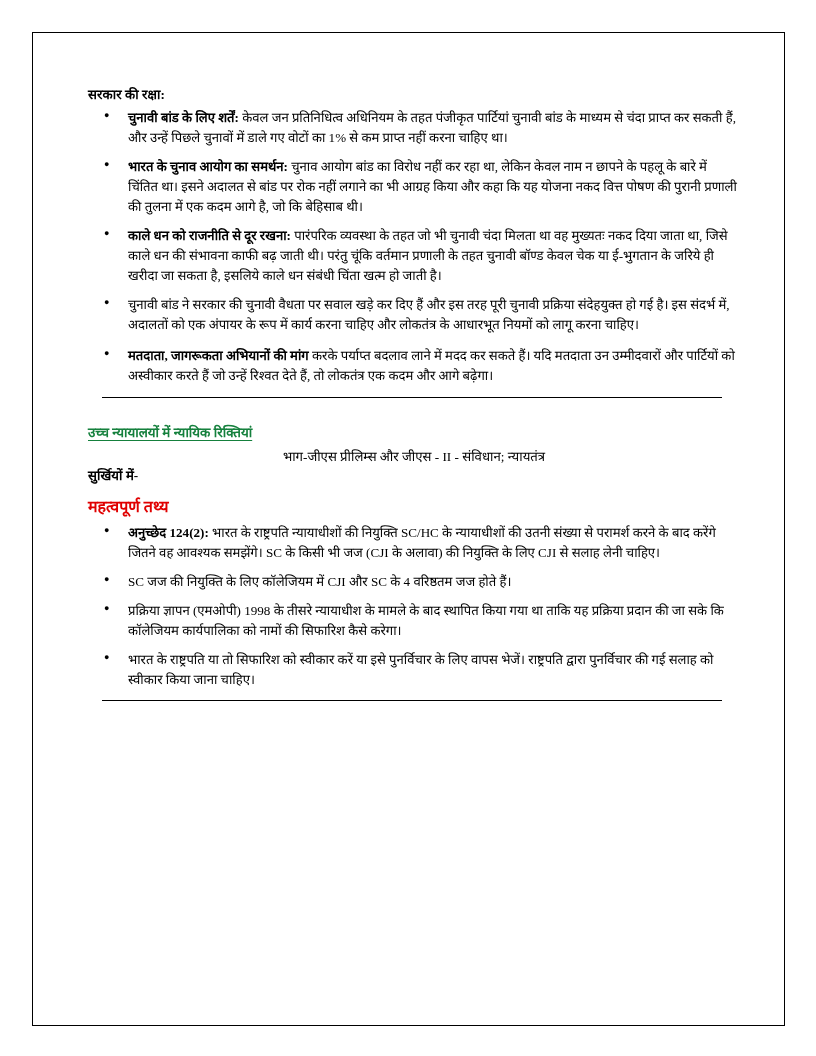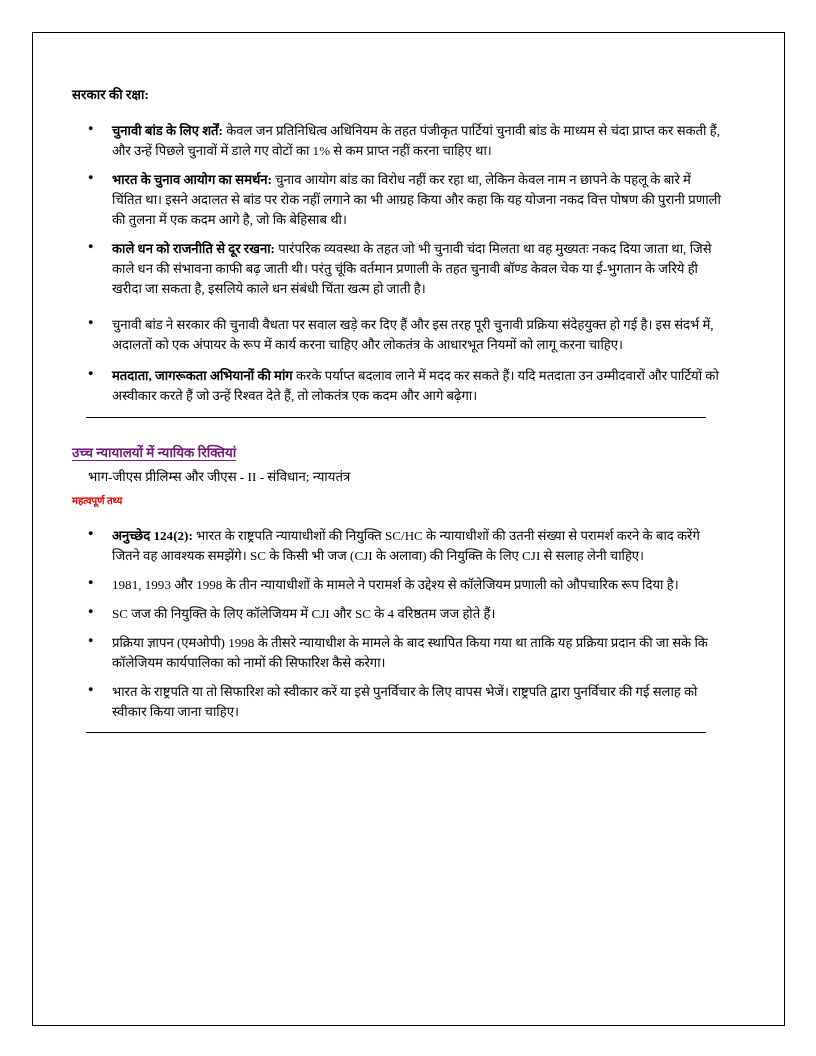--- a/index.html
+++ b/index.html
@@ -25,42 +25,43 @@
     left: 32px;
     top: 32px;
     width: 753px;
     height: 994px;
     border: 1.4px solid #000000;
     box-sizing: border-box;
     pointer-events: none;
   }
   .content {
     position: absolute;
-    left: 72px;
+    left: 88px;
     top: 86px;
     width: 652px;
     box-sizing: border-box;
   }
 
   .sec-head {
     font-weight: bold;
     font-size: 13.2px;
     line-height: 1.42;
     margin: 0 0 3px 0;
     letter-spacing: 0.1px;
   }
   .plain-line {
     font-size: 13.2px;
     line-height: 1.45;
-    margin: 0 0 1px 16px;
+    margin: 0 0 1px 0;
+    text-align: center;
   }
 
   ul.bl {
     list-style: none;
-    margin: 16px 0 0 0;
+    margin: 3px 0 0 0;
     padding: 0;
   }
   ul.bl > li {
     position: relative;
     padding-left: 40px;
     margin: 0 0 9px 0;
     font-size: 13.1px;
     line-height: 1.53;
     text-align: left;
   }
@@ -78,35 +79,35 @@
   .b { font-weight: bold; }
 
   hr.rule {
     border: none;
     border-top: 1.3px solid #000000;
     margin: 10px 0 0 14px;
     width: 620px;
   }
 
   .topic-title {
-    color: #701a75;
+    color: #15803d;
     font-weight: bold;
     font-size: 13.4px;
     text-decoration: underline;
     text-underline-offset: 3px;
     display: inline-block;
     margin: 26px 0 4px 0;
     line-height: 1.4;
   }
   .topic-title-wrap { line-height: 0; }
 
   .red-head {
     color: #E00000;
     font-weight: bold;
-    font-size: 10px;
+    font-size: 16px;
     display: inline-block;
     line-height: 1.4;
     margin: 7px 0 2px 0;
   }
 </style>
 </head>
 <body>
 
 <div class="page">
 
@@ -139,33 +140,31 @@
     </ul>
 
     <hr class="rule">
 
     <div class="topic-title-wrap">
       <span class="topic-title">उच्च न्यायालयों में न्यायिक रिक्तियां</span>
     </div>
 
     <div class="plain-line">भाग-जीएस प्रीलिम्स और जीएस - II - संविधान; न्यायतंत्र</div>
 
+    <div class="sec-head">सुर्खियों में-</div>
 
 
     <div>
       <span class="red-head">महत्वपूर्ण तथ्य</span>
     </div>
 
 
     <ul class="bl">
       <li>
         <span class="b">अनुच्छेद 124(2):</span><span> भारत के राष्ट्रपति न्यायाधीशों की नियुक्ति SC/HC के न्यायाधीशों की उतनी संख्या से परामर्श करने के बाद करेंगे जितने वह आवश्यक समझेंगे। SC के किसी भी जज (CJI के अलावा) की नियुक्ति के लिए CJI से सलाह लेनी चाहिए।</span>
-      </li>
-      <li>
-        <span class="b"></span><span>1981, 1993 और 1998 के तीन न्यायाधीशों के मामले ने परामर्श के उद्देश्य से कॉलेजियम प्रणाली को औपचारिक रूप दिया है।</span>
       </li>
       <li>
         <span class="b"></span><span>SC जज की नियुक्ति के लिए कॉलेजियम में CJI और SC के 4 वरिष्ठतम जज होते हैं।</span>
       </li>
       <li>
         <span class="b"></span><span>प्रक्रिया ज्ञापन (एमओपी) 1998 के तीसरे न्यायाधीश के मामले के बाद स्थापित किया गया था ताकि यह प्रक्रिया प्रदान की जा सके कि कॉलेजियम कार्यपालिका को नामों की सिफारिश कैसे करेगा।</span>
       </li>
       <li>
         <span class="b"></span><span>भारत के राष्ट्रपति या तो सिफारिश को स्वीकार करें या इसे पुनर्विचार के लिए वापस भेजें। राष्ट्रपति द्वारा पुनर्विचार की गई सलाह को स्वीकार किया जाना चाहिए।</span>
       </li>

